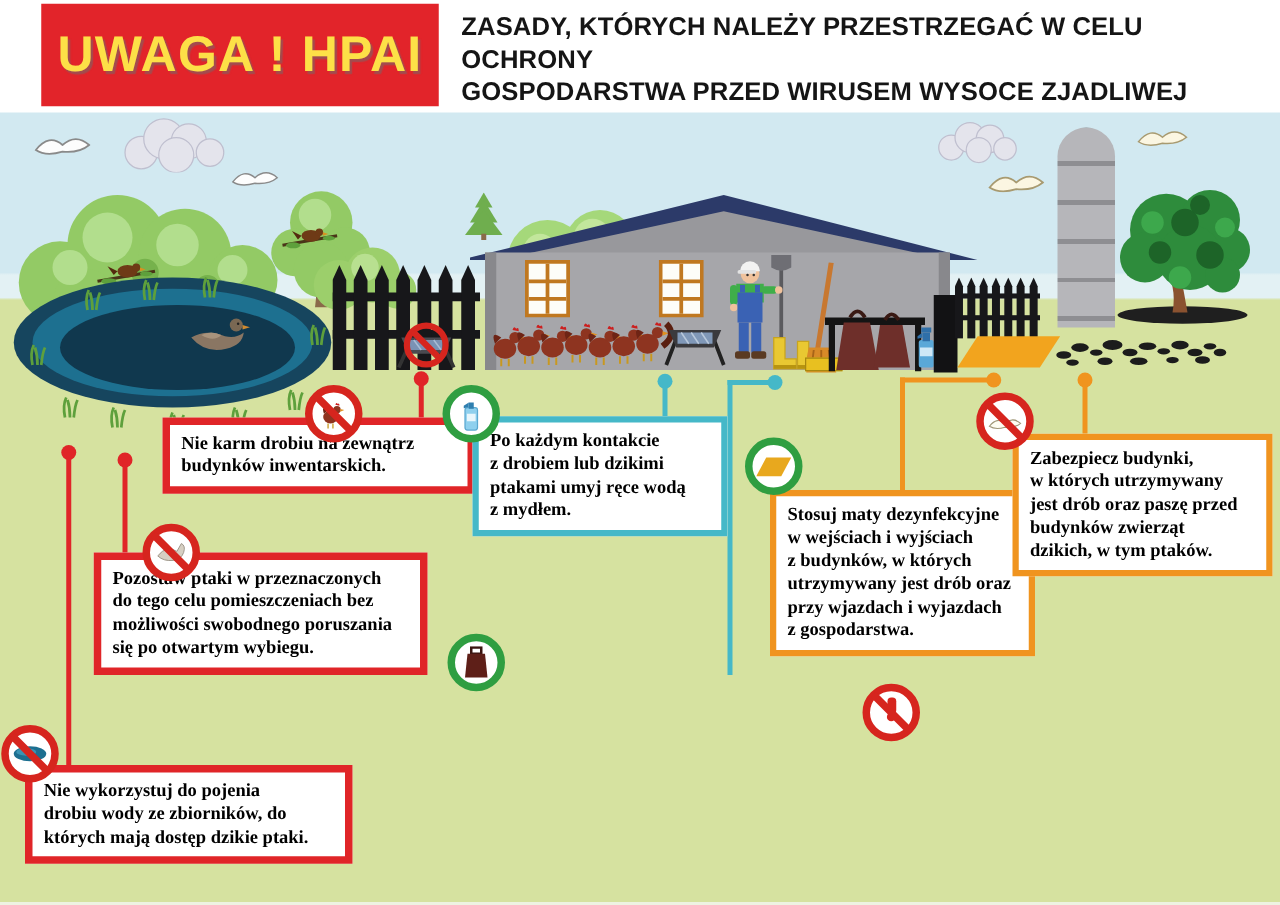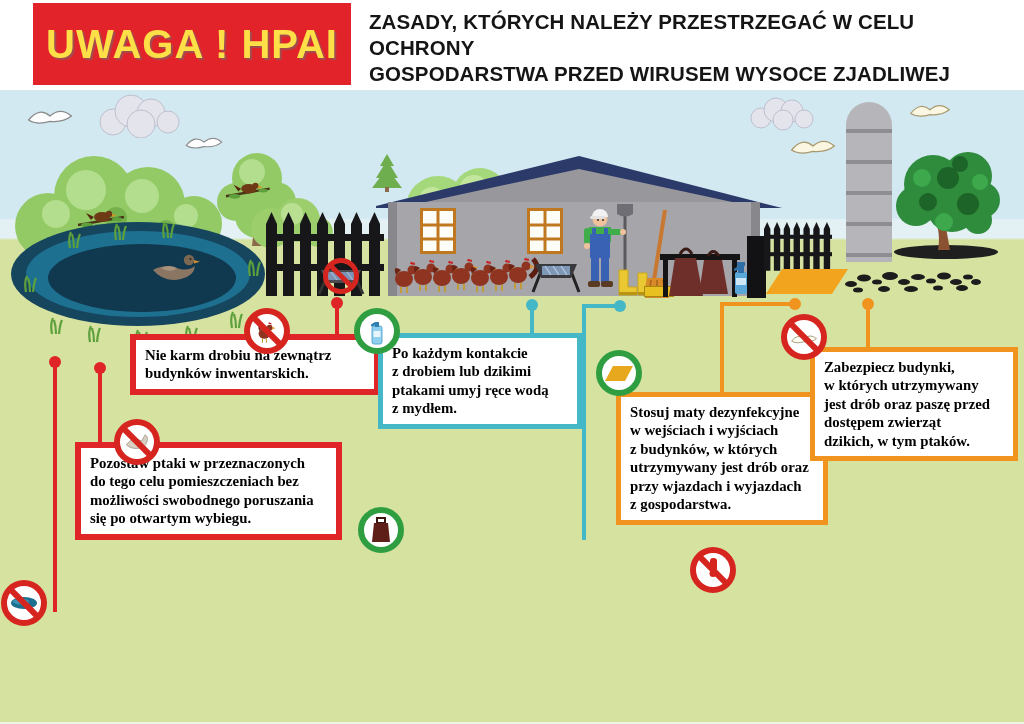--- a/index.html
+++ b/index.html
@@ -470,36 +470,41 @@
     <div class="rb" style="left:130px;top:244px;width:238px">
       <p>Nie karm drobiu na zewnątrz
 budynków inwentarskich.</p>
       </div>
     <div class="rb" style="left:75px;top:352px;width:255px">
       <p>Pozostaw ptaki w przeznaczonych
 do tego celu pomieszczeniach bez
 możliwości swobodnego poruszania
 się po otwartym wybiegu.</p>
       </div>
+    <div class="rb" style="left:20px;top:522px;width:250px">
+      <p>Nie wykorzystuj do pojenia
+drobiu wody ze zbiorników, do
+których mają dostęp dzikie ptaki.</p>
+      </div>
     <div class="rb cyan" style="left:378px;top:243px;width:194px">
       <p>Po każdym kontakcie
 z drobiem lub dzikimi
 ptakami umyj ręce wodą
 z mydłem.</p>
       </div>
     <div class="rb orange" style="left:616px;top:302px;width:202px">
       <p>Stosuj maty dezynfekcyjne
 w wejściach i wyjściach
 z budynków, w których
 utrzymywany jest drób oraz
 przy wjazdach i wyjazdach
 z gospodarstwa.</p>
       </div>
     <div class="rb orange" style="left:810px;top:257px;width:198px">
       <p>Zabezpiecz budynki,
 w których utrzymywany
 jest drób oraz paszę przed
-dostępem zwierząt
+budynków zwierząt
 dzikich, w tym ptaków.</p>
       </div>
 
   </div>
 </div>
 
 </body></html>

